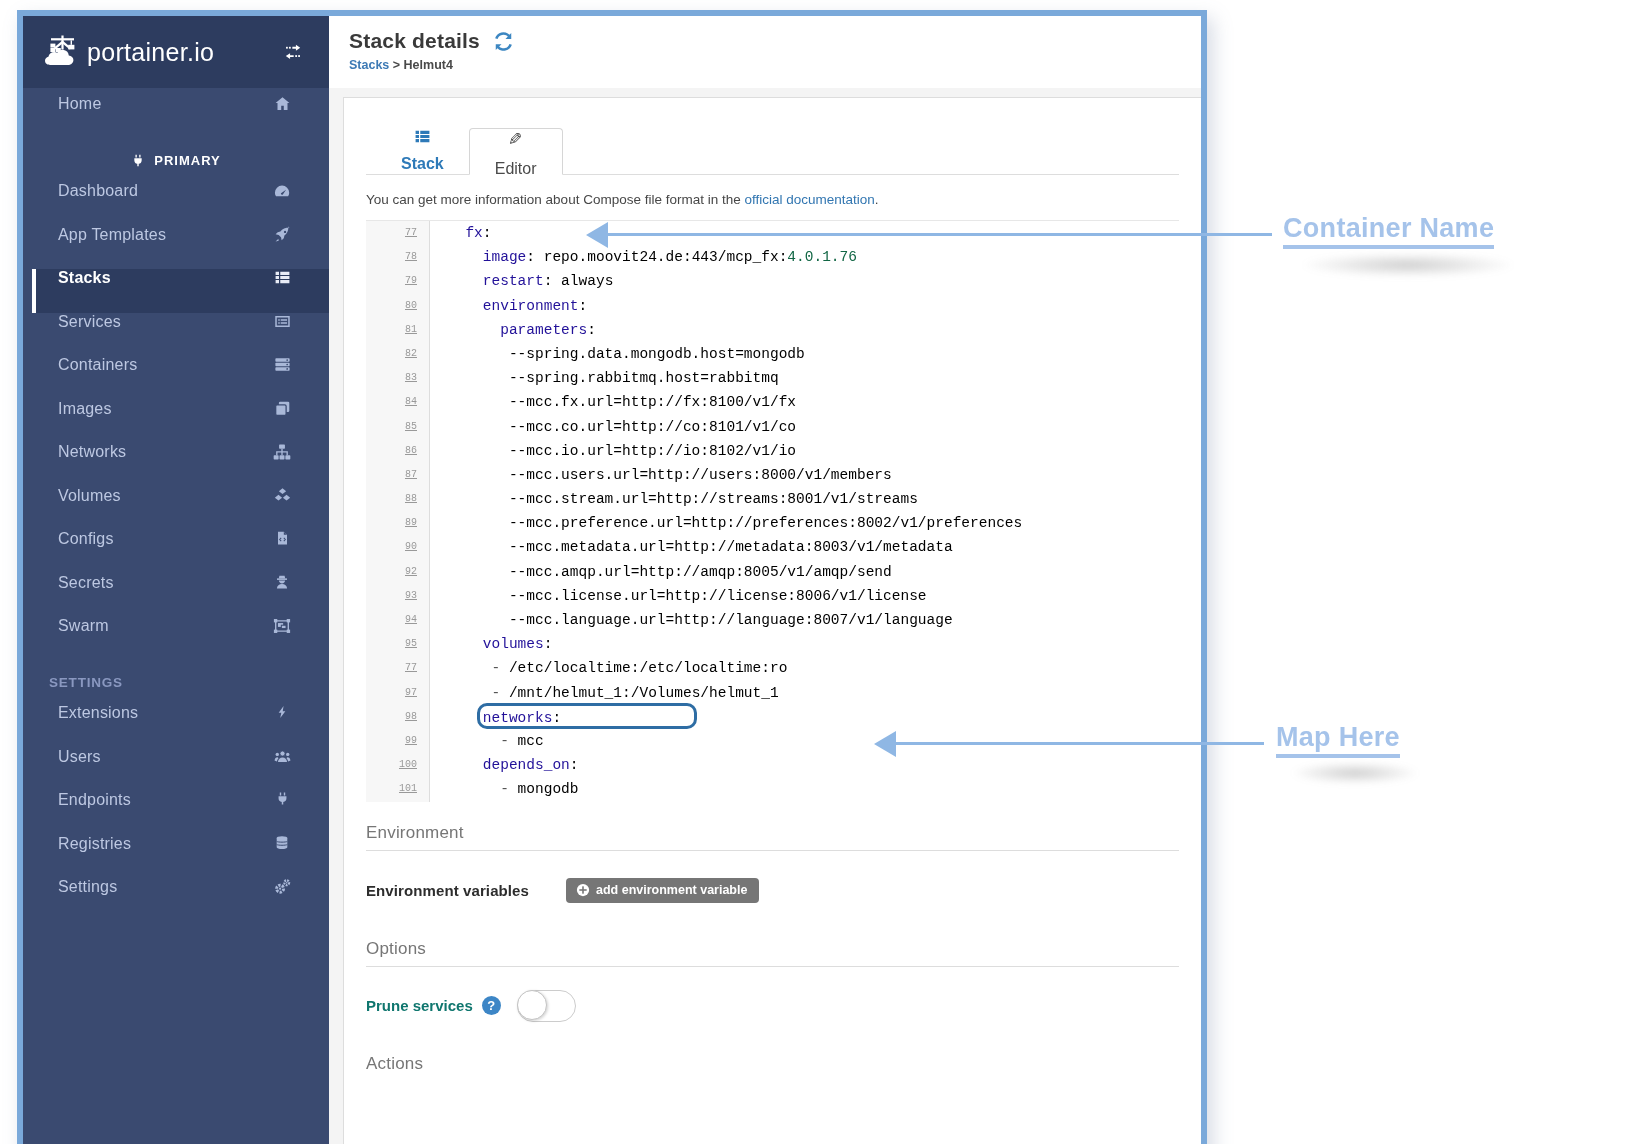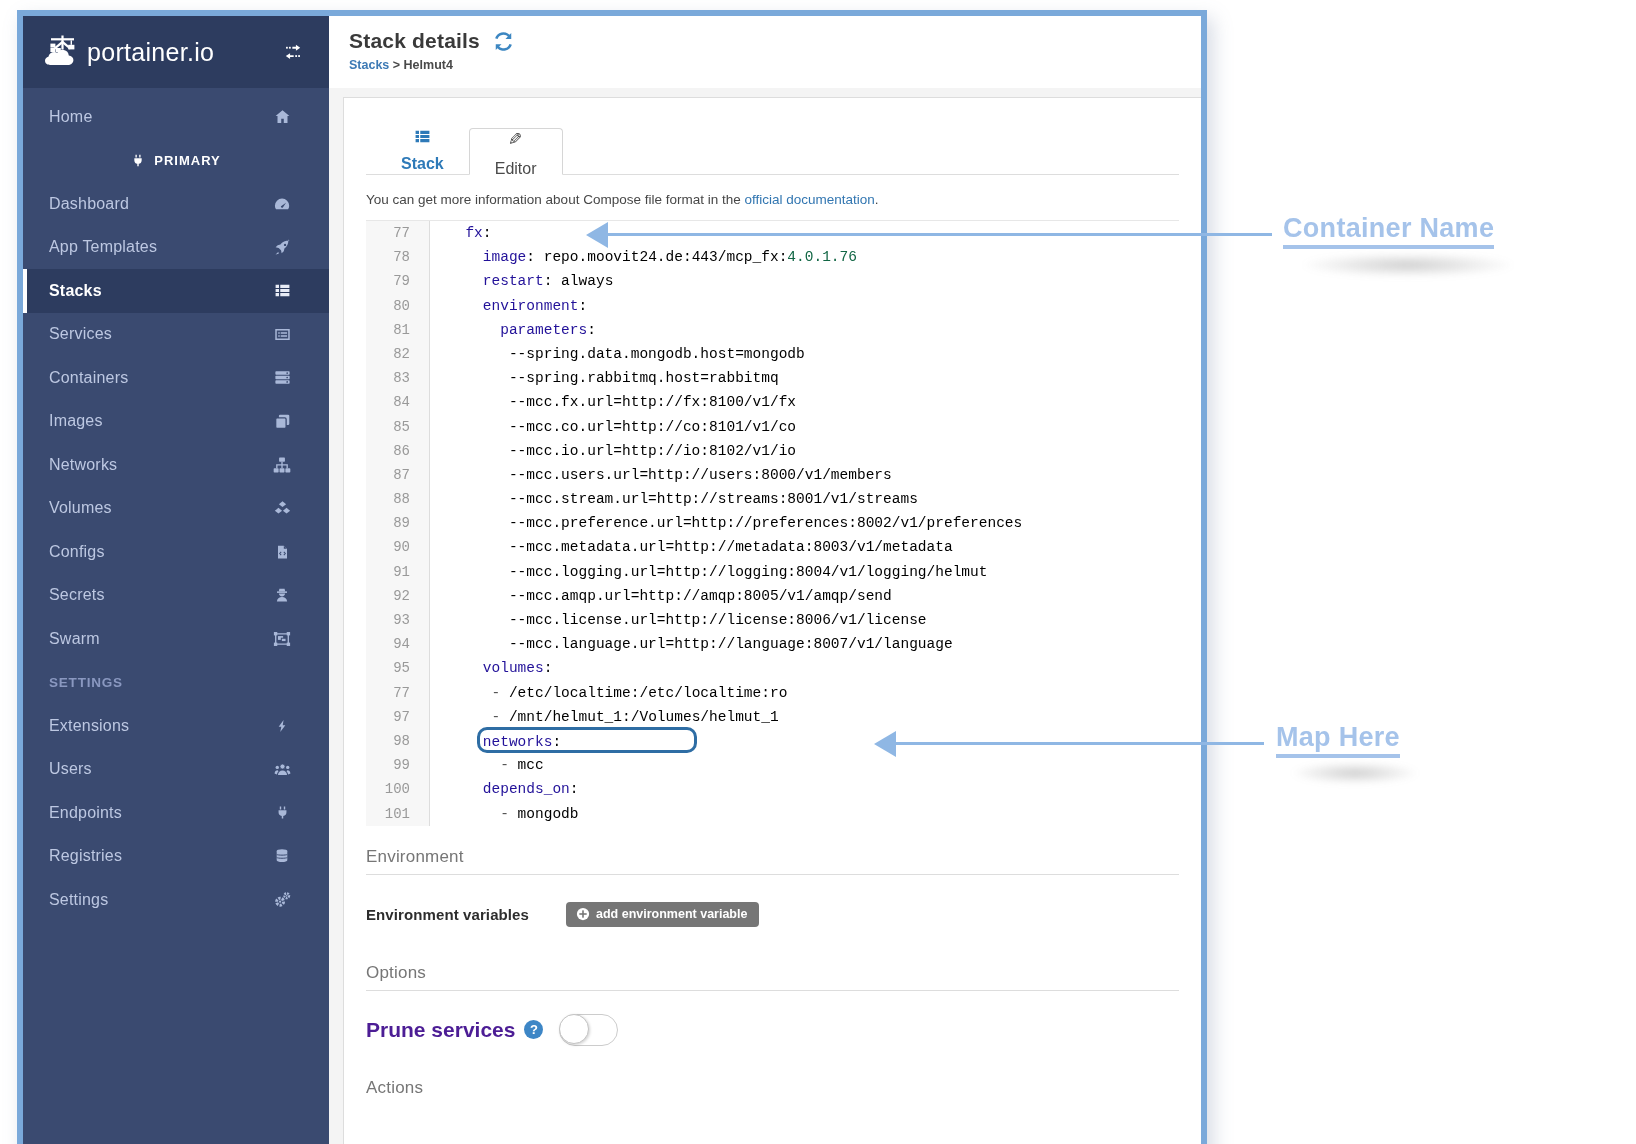--- a/index.html
+++ b/index.html
@@ -12,22 +12,22 @@
           box-shadow:6px 8px 18px rgba(110,130,160,.28);}
 
   
   .sidebar{width:306px;flex:none;background:#3a4a70;display:flex;flex-direction:column;}
   .sidebar-header{height:72px;background:#2d3c5f;display:flex;align-items:center;
                   padding:0 24px 0 20px;}
   .logo{display:flex;align-items:center;gap:4px;color:#fff;}
   .logo-text{font-size:25px;font-weight:400;letter-spacing:.3px;color:#fff;}
   .exchange{margin-left:auto;color:#fff;width:24px;height:18px;}
   .sidebar-body{flex:1;padding-top:7px;}
-  .side-item{height:43.5px;display:flex;align-items:center;padding:0 36px 0 26px;
-             color:#bdc8e2;font-size:16px;position:relative;cursor:pointer;}
+  .side-item{height:43.5px;display:flex;align-items:flex-start;padding:0 36px 0 26px;
+             color:#bdc8e2;font-size:16px;position:relative;cursor:pointer;margin-left:9px;}
   .side-item .lbl{letter-spacing:.2px;}
   .side-item .icon{margin-left:auto;width:22px;display:flex;justify-content:center;color:#a9b8d8;}
   .side-item.active{background:#2d3c5f;color:#fff;font-weight:bold;}
   .side-item.active .icon{color:#e8ecf6;}
   .side-item.active::before{content:"";position:absolute;left:0;top:0;bottom:0;width:4px;background:#fff;}
   .side-endpoint{height:43.5px;display:flex;align-items:center;justify-content:center;gap:9px;
                  color:#fff;font-weight:bold;font-size:13px;letter-spacing:1px;}
   .side-endpoint .icon{width:14px;color:#fff;display:flex;}
   .side-section{height:43.5px;display:flex;align-items:center;padding-left:26px;
                 color:#8a98c0;font-weight:bold;font-size:13.5px;letter-spacing:.8px;}
@@ -54,40 +54,40 @@
               margin-bottom:-1px;background:#fff;color:#4a4a4a;}
   .tab-editor .pencil{font-size:17px;color:#3c3c3c;transform:scaleX(-1);}
 
   .info-line{margin-top:17px;font-size:13.5px;color:#474747;}
   .info-line a{color:#3276b1;text-decoration:none;cursor:pointer;}
 
   
   .editor{margin-top:13px;border-top:1px solid #e7e7e7;font-family:"Liberation Mono","DejaVu Sans Mono",monospace;}
   .cm-line{display:flex;height:24.2px;line-height:24.2px;font-size:14.5px;}
   .gutter{width:64px;flex:none;background:#f7f7f7;border-right:1px solid #ddd;color:#999;
-          text-align:right;padding-right:19px;box-sizing:border-box;font-size:14px;}
+          text-align:right;padding-right:12px;box-sizing:border-box;font-size:10px;text-decoration:underline;}
   .codecell{white-space:pre;color:#000;padding-left:18px;}
   .k{color:#221199;}
   .num{color:#116644;}
   .meta{color:#555;}
   .netbox{display:inline-block;border:3px solid #2e6da4;border-radius:10px;box-sizing:border-box;
           width:220px;height:26px;margin:-2px 0 -2px -6px;padding-left:3px;position:relative;z-index:2;}
 
   
   .section-title{margin-top:21px;font-size:17px;color:#767676;letter-spacing:.2px;}
   .rule{border:none;border-top:1px solid #ddd;margin:7px 0 0 0;}
   .env-row{margin-top:27px;display:flex;align-items:center;}
   .env-label{font-weight:bold;font-size:15px;color:#2d2d2d;width:200px;letter-spacing:.1px;}
   .add-btn{display:inline-flex;align-items:center;gap:6px;background:#767676;color:#fff;
            border:none;border-radius:4px;padding:5px 12px 6px 10px;font-size:12.5px;font-weight:bold;
            font-family:"Liberation Sans",sans-serif;cursor:pointer;}
   .add-btn .p-icon{width:14px;height:14px;}
   .options-title{margin-top:36px;}
   .prune-row{margin-top:23px;display:flex;align-items:center;}
-  .prune-label{font-weight:bold;font-size:21px;color:#4c1d95;}
+  .prune-label{font-weight:bold;font-size:15px;color:#0f766e;}
   .q-icon{width:19px;height:19px;border-radius:50%;background:#3d86c6;color:#fff;font-size:13px;
           font-weight:bold;display:flex;align-items:center;justify-content:center;margin-left:9px;cursor:pointer;}
   .toggle{width:57px;height:30px;border:1px solid #ccc;border-radius:16px;margin-left:16px;
           position:relative;background:#fff;cursor:pointer;}
   .knob{position:absolute;left:-1px;top:-1px;width:30px;height:30px;border-radius:50%;background:#fff;
         border:1px solid #c4c4c4;box-sizing:border-box;box-shadow:1px 1px 3px rgba(0,0,0,.18);}
   .actions-title{margin-top:32px;}
 
   
   .callout-line{position:absolute;height:3px;background:#8fb7e4;z-index:5;}
@@ -412,24 +412,20 @@
             </div>
             <div class="cm-line">
               <div class="gutter">89</div>
               <div class="codecell" style="padding-left: 78.9px;"><span>--mcc.preference.url=http://preferences:8002/v1/preferences</span></div>
             </div>
             <div class="cm-line">
               <div class="gutter">90</div>
               <div class="codecell" style="padding-left: 78.9px;"><span>--mcc.metadata.url=http://metadata:8003/v1/metadata</span></div>
             </div>
             <div class="cm-line">
-              <div class="gutter">91</div>
-              <div class="codecell" style="padding-left: 78.9px;"><span>--mcc.logging.url=http://logging:8004/v1/logging/helmut</span></div>
-            </div>
-            <div class="cm-line">
               <div class="gutter">92</div>
               <div class="codecell" style="padding-left: 78.9px;"><span>--mcc.amqp.url=http://amqp:8005/v1/amqp/send</span></div>
             </div>
             <div class="cm-line">
               <div class="gutter">93</div>
               <div class="codecell" style="padding-left: 78.9px;"><span>--mcc.license.url=http://license:8006/v1/license</span></div>
             </div>
             <div class="cm-line">
               <div class="gutter">94</div>
               <div class="codecell" style="padding-left: 78.9px;"><span>--mcc.language.url=http://language:8007/v1/language</span></div>

